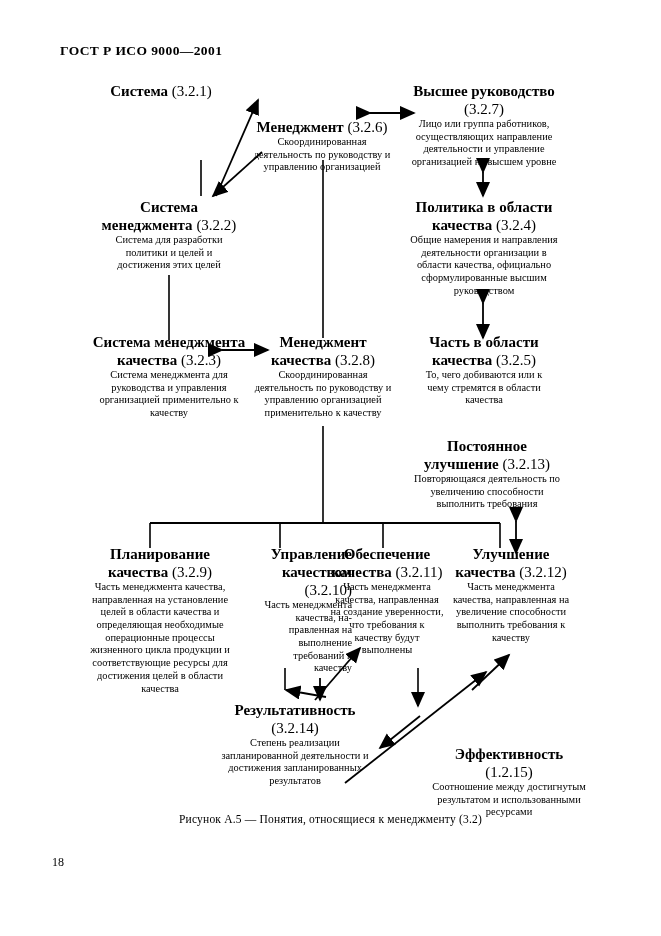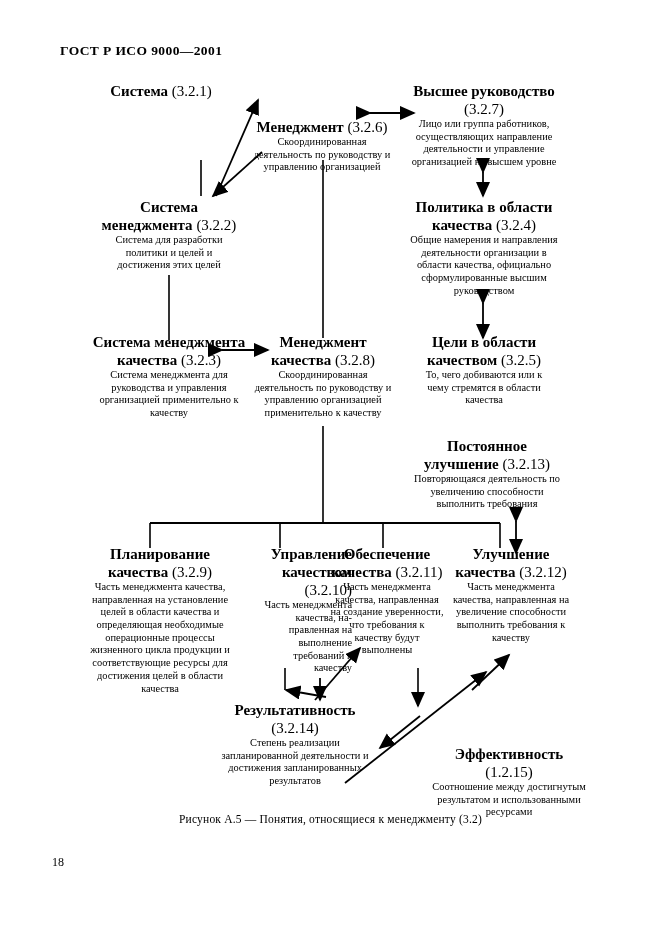--- a/index.html
+++ b/index.html
@@ -141,21 +141,21 @@
     <span class="ttl"><span>Система менеджмента качества</span> <span class="num">(3.2.3)</span></span>
     <span class="body">Система менеджмента для руководства и управления организацией применительно к качеству</span>
   </div>
 
   <div class="node" style="left:253px;top:333px;width:140px;">
     <span class="ttl"><span>Менеджмент качества</span> <span class="num">(3.2.8)</span></span>
     <span class="body">Скоординированная деятельность по руководству и управлению организацией применительно к качеству</span>
   </div>
 
   <div class="node" style="left:414px;top:333px;width:140px;">
-    <span class="ttl"><span>Цели в области качеством</span> <span class="num">(3.2.5)</span></span>
+    <span class="ttl"><span>Часть в области качества</span> <span class="num">(3.2.5)</span></span>
     <span class="body">То, чего добиваются или к чему стремятся в области качества</span>
   </div>
 
   <div class="node" style="left:411px;top:437px;width:152px;">
     <span class="ttl"><span>Постоянное улучшение</span> <span class="num">(3.2.13)</span></span>
     <span class="body">Повторяющаяся деятельность по увеличению способности выполнить требования</span>
   </div>
 
   <div class="node" style="left:84px;top:545px;width:152px;">
     <span class="ttl"><span>Планирование качества</span> <span class="num">(3.2.9)</span></span>

